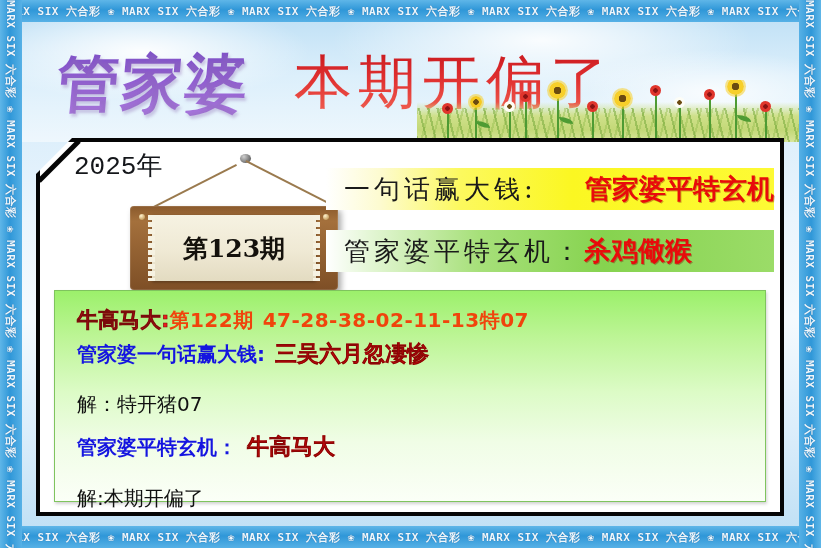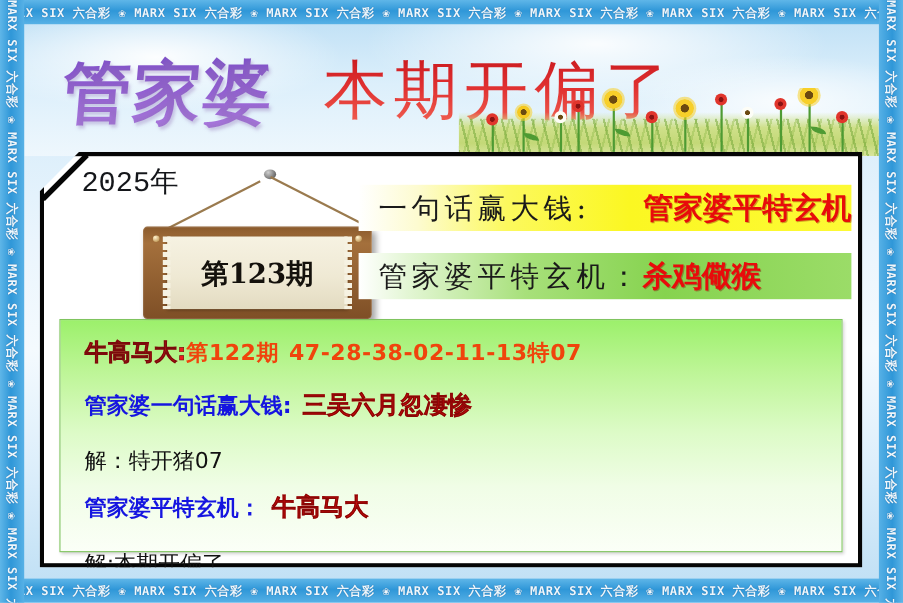--- a/index.html
+++ b/index.html
@@ -171,21 +171,21 @@
   
   #greenbox{
     position:absolute; left:14px; top:148px; width:712px; height:212px;
     border:1.5px solid #7fc45e;
     background:linear-gradient(180deg,#9cf06b 0%,#bdf596 22%,#dcfbc6 48%,#f0fde6 72%,#fbfff7 100%);
     box-shadow:1px 2px 3px rgba(0,0,0,.18);
     padding:12px 0 0 22px;
   }
   .row{ display:flex; align-items:baseline; white-space:nowrap; }
   #row1{ margin-top:3px; }
-  #row2{ margin-top:19px; }
+  #row2{ margin-top:5px; }
   #row3{ margin-top:22px; }
   #row4{ margin-top:14px; }
   #row5{ margin-top:23px; }
 
   .lbl-red-outline{
     font-size:21px; font-weight:bold; color:#ec1b1b;
     font-family:"DejaVu Sans","Liberation Sans",sans-serif;
     -webkit-text-stroke:0.6px #7a0b0b; letter-spacing:0;
   }
   .val-orange{

